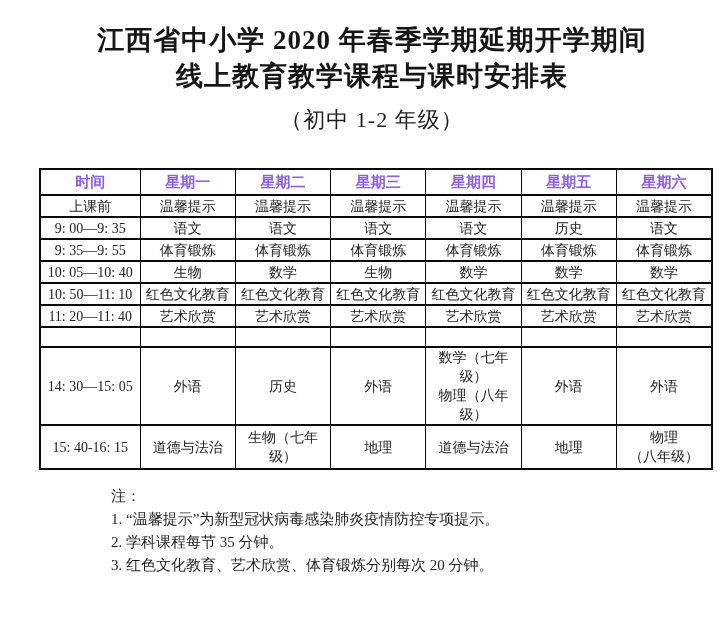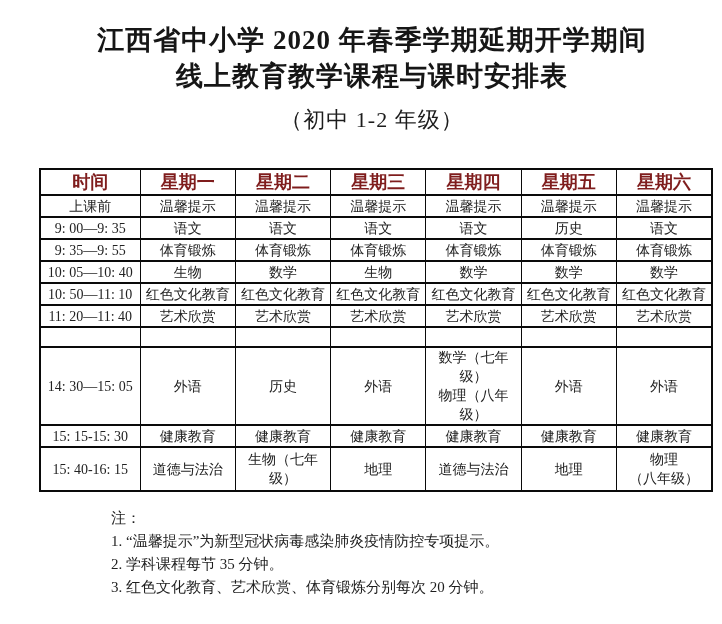--- a/index.html
+++ b/index.html
@@ -54,23 +54,23 @@
     vertical-align: middle;
     padding: 0;
     font-size: 14px;
     line-height: 19px;
     white-space: pre-line;
     color: #222;
     overflow: hidden;
   }
   table.schedule { border: 2px solid #0a0a0a; }
   table.schedule th {
-    font-size: 18px;
+    font-size: 15px;
     font-weight: bold;
-    color: #7f1d1d;
+    color: #8b5cf6;
   }
   tr.rh  { height: 26px; }
   tr.r22 { height: 22px; }
   tr.r20 { height: 20px; }
   tr.r44 { height: 44px; }
   tr.r28 { height: 28px; }
   .notes {
     margin-left: 100px;
     margin-top: 15px;
     font-size: 15px;
@@ -176,29 +176,20 @@
       <tr class="r44">
         <td>14: 30—15: 05</td>
         <td>外语</td>
         <td>历史</td>
         <td>外语</td>
         <td>数学（七年级）
 物理（八年级）</td>
         <td>外语</td>
         <td>外语</td>
       </tr>
-      <tr class="r22">
-        <td>15: 15-15: 30</td>
-        <td>健康教育</td>
-        <td>健康教育</td>
-        <td>健康教育</td>
-        <td>健康教育</td>
-        <td>健康教育</td>
-        <td>健康教育</td>
-      </tr>
       <tr class="r44">
         <td>15: 40-16: 15</td>
         <td>道德与法治</td>
         <td>生物（七年级）</td>
         <td>地理</td>
         <td>道德与法治</td>
         <td>地理</td>
         <td>物理
 （八年级）</td>
       </tr>

